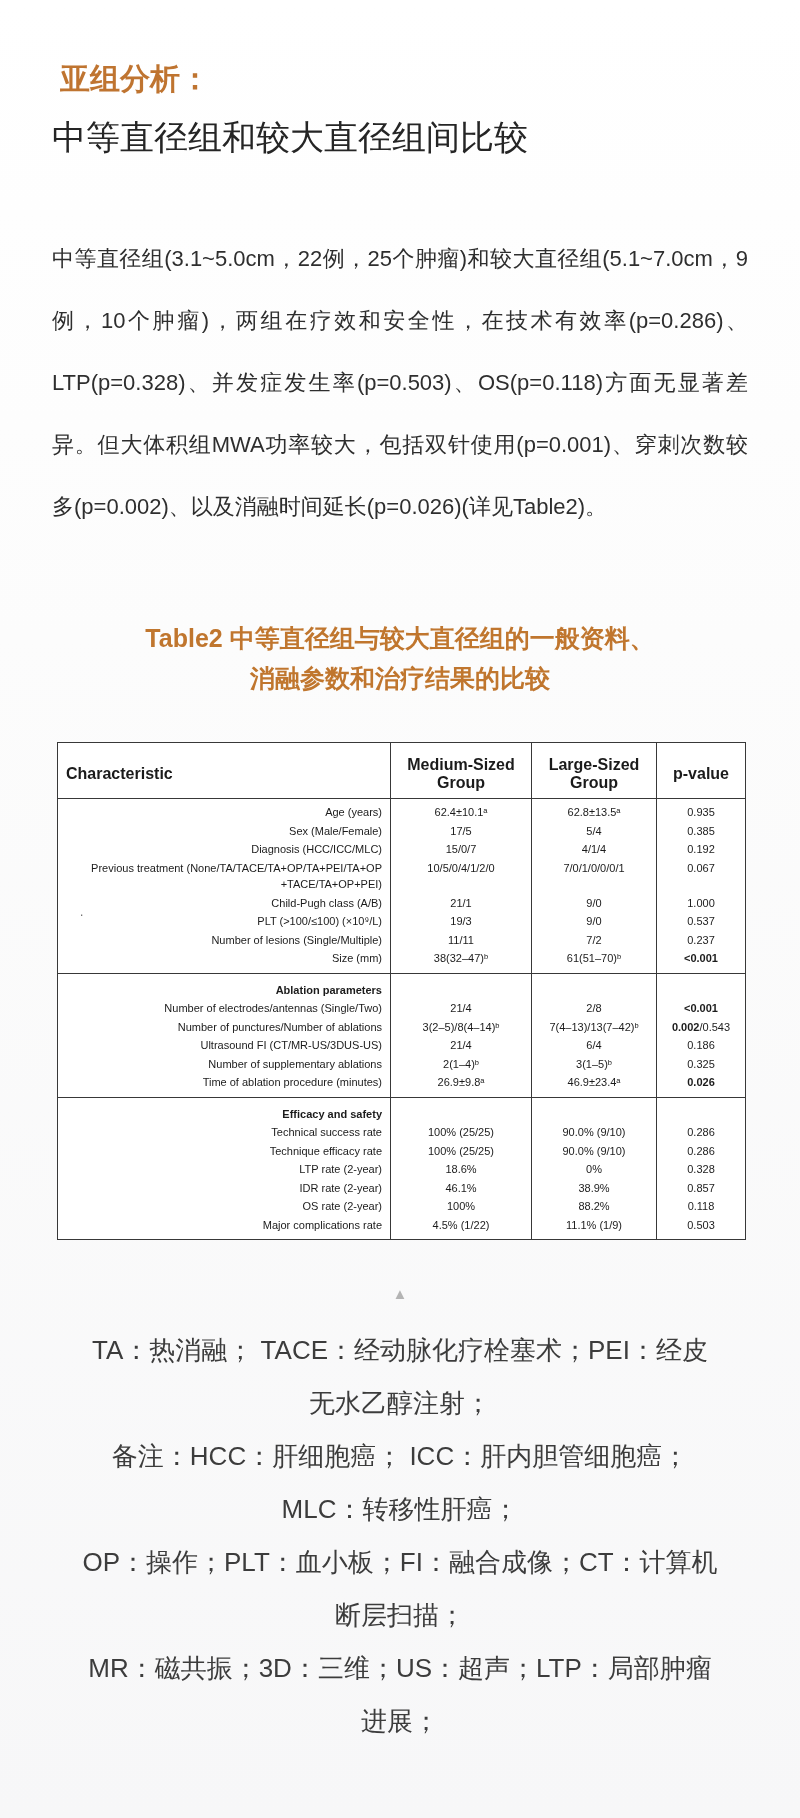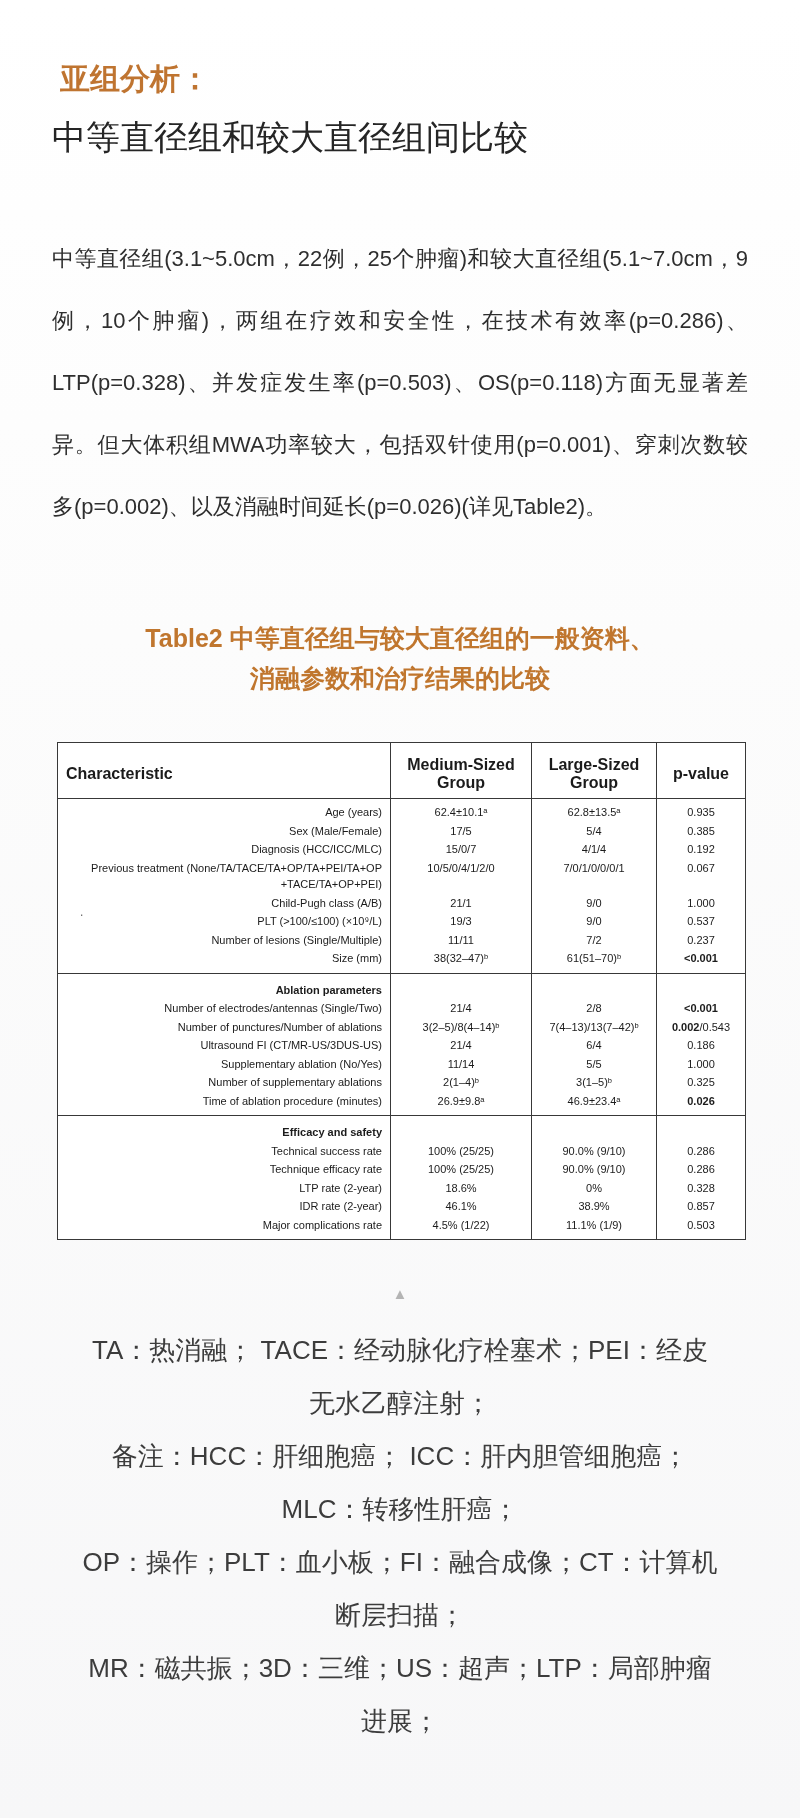--- a/index.html
+++ b/index.html
@@ -180,26 +180,20 @@
             <td>7(4–13)/13(7–42)ᵇ</td>
             <td><b>0.002</b>/0.543</td>
           </tr>
           <tr>
             <td class="c-char">Ultrasound FI (CT/MR-US/3DUS-US)</td>
             <td>21/4</td>
             <td>6/4</td>
             <td>0.186</td>
           </tr>
           <tr>
-            <td class="c-char">Supplementary ablation (No/Yes)</td>
-            <td>11/14</td>
-            <td>5/5</td>
-            <td>1.000</td>
-          </tr>
-          <tr>
             <td class="c-char">Number of supplementary ablations</td>
             <td>2(1–4)ᵇ</td>
             <td>3(1–5)ᵇ</td>
             <td>0.325</td>
           </tr>
           <tr class=" last-data">
             <td class="c-char">Time of ablation procedure (minutes)</td>
             <td>26.9±9.8ᵃ</td>
             <td>46.9±23.4ᵃ</td>
             <td class="bold">0.026</td>
@@ -227,20 +221,26 @@
             <td>18.6%</td>
             <td>0%</td>
             <td>0.328</td>
           </tr>
           <tr>
             <td class="c-char">IDR rate (2-year)</td>
             <td>46.1%</td>
             <td>38.9%</td>
             <td>0.857</td>
           </tr>
+          <tr>
+            <td class="c-char">OS rate (2-year)</td>
+            <td>100%</td>
+            <td>88.2%</td>
+            <td>0.118</td>
+          </tr>
           <tr class=" last-data">
             <td class="c-char">Major complications rate</td>
             <td>4.5% (1/22)</td>
             <td>11.1% (1/9)</td>
             <td>0.503</td>
           </tr>
         </tbody>
     </table>
 
     <div class="up-triangle">▲</div>

